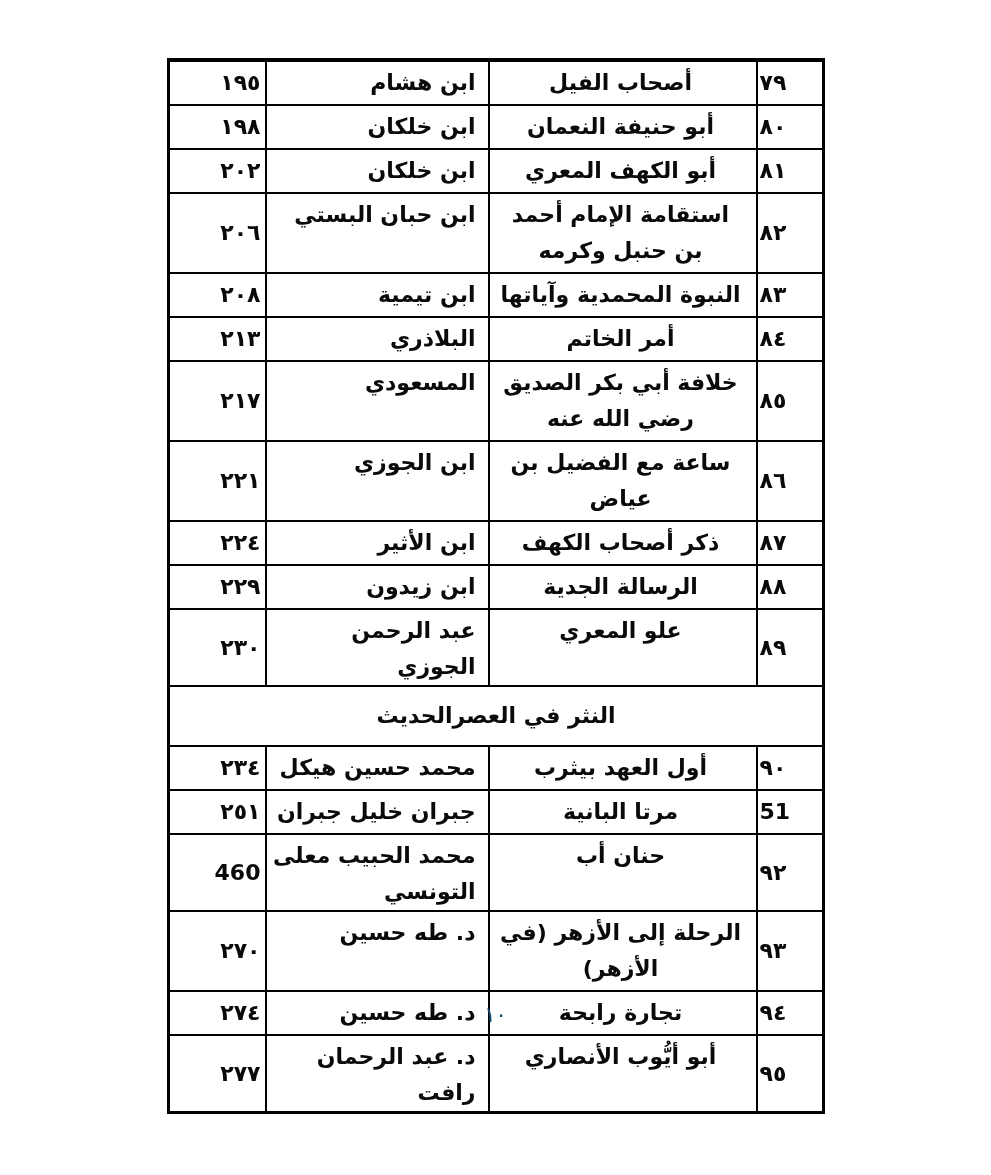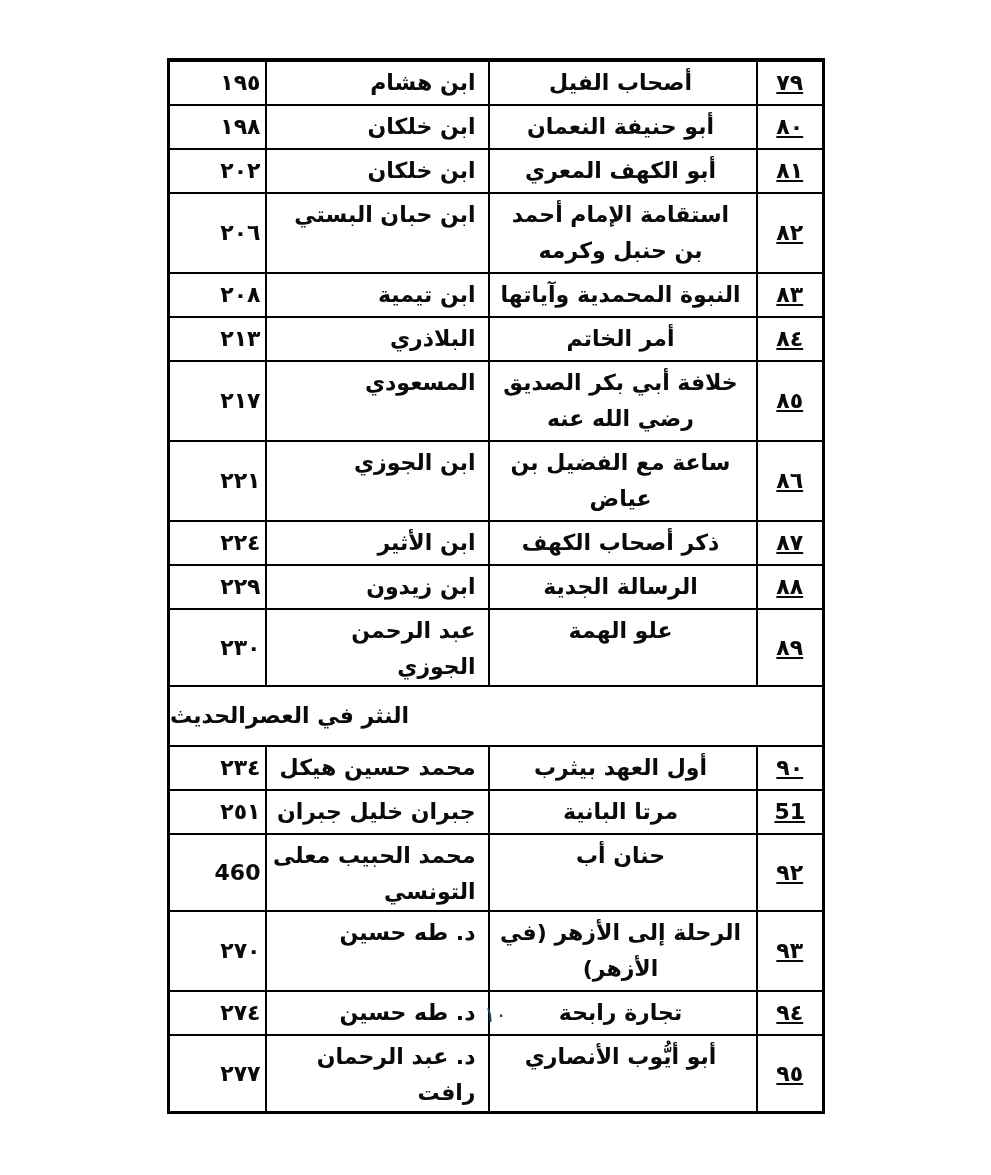--- a/index.html
+++ b/index.html
@@ -29,45 +29,44 @@
   }
   table.toc-table td {
     border: 2px solid #000;
     font-weight: bold;
     font-size: 22px;
     line-height: 36px;
     overflow: hidden;
   }
   tr.entry-row { height: 42px; }
   td.cell-num {
-    text-align: center;
+    text-align: left;
     vertical-align: middle;
     font-size: 21px;
     padding: 0 2px;
-    text-decoration: underline;
   }
   td.cell-title {
     text-align: center;
     vertical-align: top;
     padding: 3px 10px 3px 6px;
   }
   td.cell-author {
     text-align: right;
     vertical-align: top;
     padding: 3px 12px 0 6px;
   }
   td.cell-page {
     text-align: right;
     vertical-align: middle;
     font-size: 21px;
     padding: 0 4px;
   }
   tr.heading-row { height: 60px; }
   td.heading-cell {
-    text-align: left;
+    text-align: center;
     vertical-align: middle;
     font-size: 30px;
     font-weight: bold;
     padding: 4px 0;
   }
   .footer-pagenum {
     position: absolute;
     top: 1003px;
     left: 0;
     width: 100%;
@@ -145,21 +144,21 @@
           <td class="cell-page">٢٢٤</td>
         </tr>
         <tr class="entry-row">
           <td class="cell-num">٨٨</td>
           <td class="cell-title">الرسالة الجدية</td>
           <td class="cell-author">ابن زيدون</td>
           <td class="cell-page">٢٢٩</td>
         </tr>
         <tr class="entry-row">
           <td class="cell-num">٨٩</td>
-          <td class="cell-title">علو الهمة</td>
+          <td class="cell-title">علو المعري</td>
           <td class="cell-author">عبد الرحمن الجوزي</td>
           <td class="cell-page">٢٣٠</td>
         </tr>
         <tr class="heading-row">
           <td colspan="4" class="heading-cell">النثر في العصرالحديث</td>
         </tr>
         <tr class="entry-row">
           <td class="cell-num">٩٠</td>
           <td class="cell-title">أول العهد بيثرب</td>
           <td class="cell-author">محمد حسين هيكل</td>

